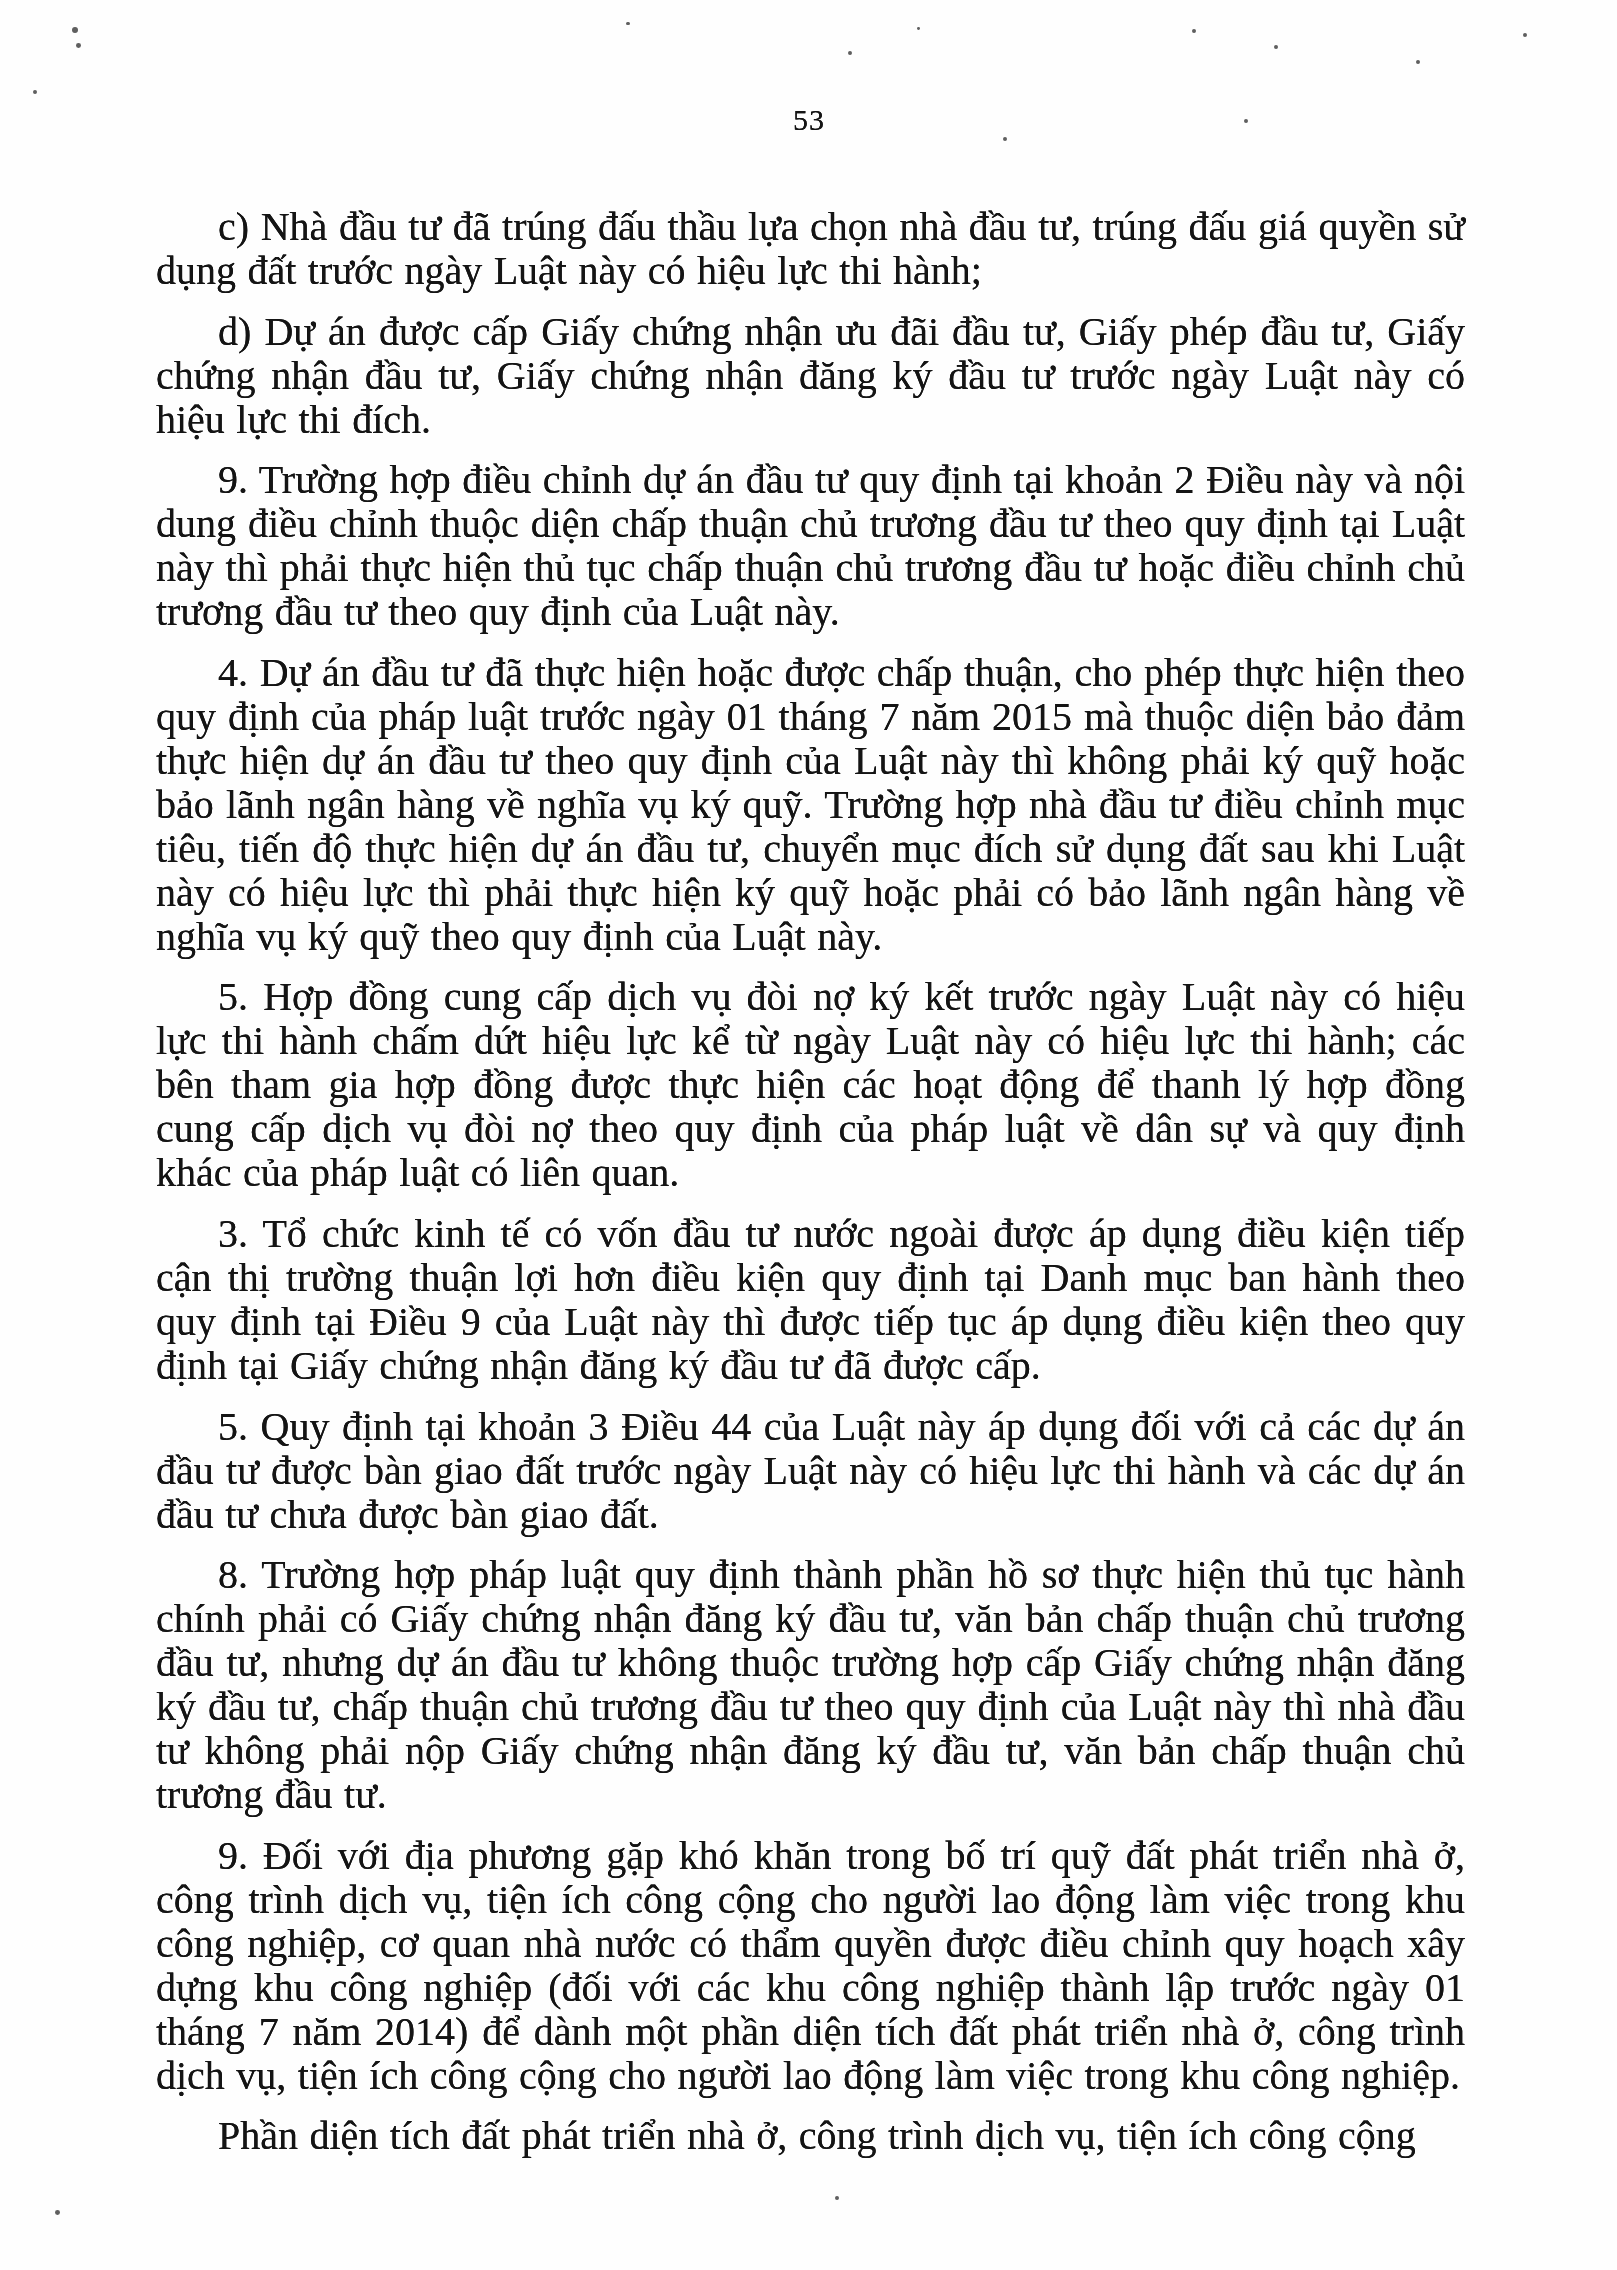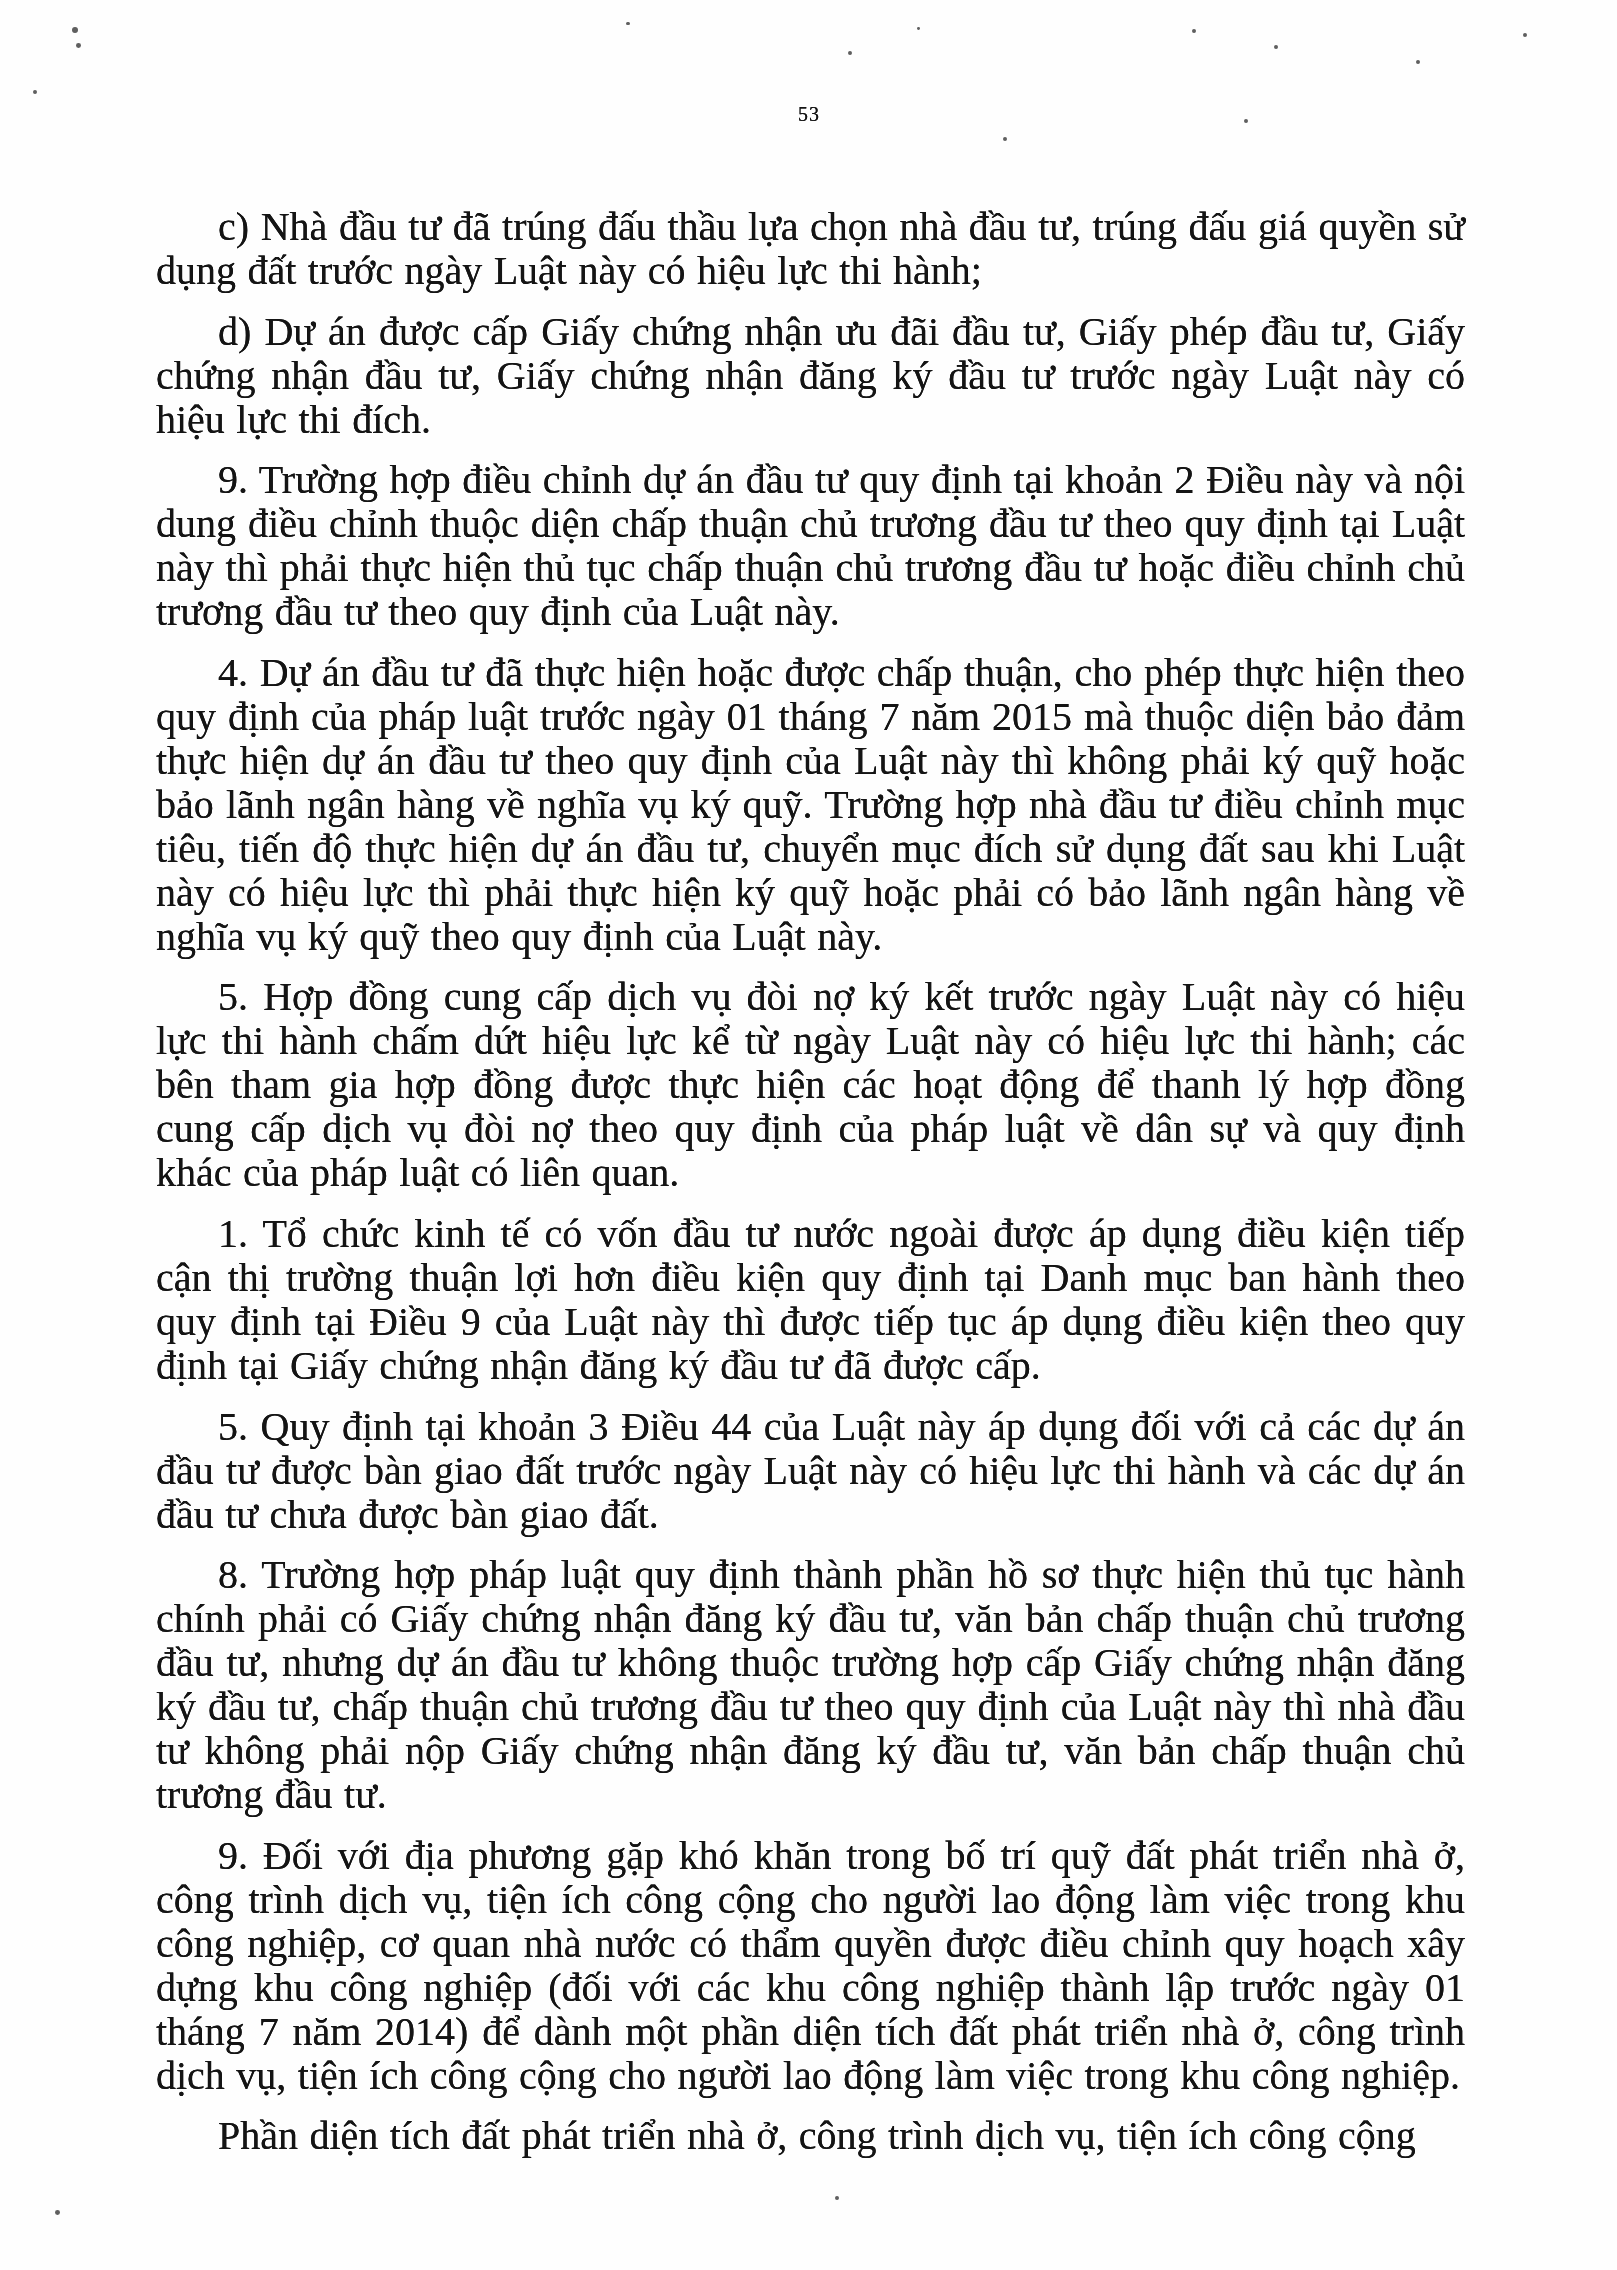--- a/index.html
+++ b/index.html
@@ -15,21 +15,21 @@
     overflow: hidden;
     font-family: "Liberation Serif", "DejaVu Serif", serif;
     color: #141414;
   }
   .page-number {
     position: absolute;
     top: 103px;
     left: 0;
     width: 100%;
     text-align: center;
-    font-size: 20px;
+    font-size: 30px;
     letter-spacing: 1px;
     text-shadow: 0 0 0.6px currentColor;
   }
   .text-block {
     position: absolute;
     top: 205px;
     left: 156px;
     width: 1309px;
     font-size: 40px;
     line-height: 44px;
@@ -54,21 +54,21 @@
 <div class="sheet">
 
   <div class="page-number">53</div>
 
   <div class="text-block">
     <p class="para">c) Nhà đầu tư đã trúng đấu thầu lựa chọn nhà đầu tư, trúng đấu giá quyền sử dụng đất trước ngày Luật này có hiệu lực thi hành;</p>
     <p class="para">d) Dự án được cấp Giấy chứng nhận ưu đãi đầu tư, Giấy phép đầu tư, Giấy chứng nhận đầu tư, Giấy chứng nhận đăng ký đầu tư trước ngày Luật này có hiệu lực thi đích.</p>
     <p class="para">9. Trường hợp điều chỉnh dự án đầu tư quy định tại khoản 2 Điều này và nội dung điều chỉnh thuộc diện chấp thuận chủ trương đầu tư theo quy định tại Luật này thì phải thực hiện thủ tục chấp thuận chủ trương đầu tư hoặc điều chỉnh chủ trương đầu tư theo quy định của Luật này.</p>
     <p class="para">4. Dự án đầu tư đã thực hiện hoặc được chấp thuận, cho phép thực hiện theo quy định của pháp luật trước ngày 01 tháng 7 năm 2015 mà thuộc diện bảo đảm thực hiện dự án đầu tư theo quy định của Luật này thì không phải ký quỹ hoặc bảo lãnh ngân hàng về nghĩa vụ ký quỹ. Trường hợp nhà đầu tư điều chỉnh mục tiêu, tiến độ thực hiện dự án đầu tư, chuyển mục đích sử dụng đất sau khi Luật này có hiệu lực thì phải thực hiện ký quỹ hoặc phải có bảo lãnh ngân hàng về nghĩa vụ ký quỹ theo quy định của Luật này.</p>
     <p class="para">5. Hợp đồng cung cấp dịch vụ đòi nợ ký kết trước ngày Luật này có hiệu lực thi hành chấm dứt hiệu lực kể từ ngày Luật này có hiệu lực thi hành; các bên tham gia hợp đồng được thực hiện các hoạt động để thanh lý hợp đồng cung cấp dịch vụ đòi nợ theo quy định của pháp luật về dân sự và quy định khác của pháp luật có liên quan.</p>
-    <p class="para">1. Tổ chức kinh tế có vốn đầu tư nước ngoài được áp dụng điều kiện tiếp cận thị trường thuận lợi hơn điều kiện quy định tại Danh mục ban hành theo quy định tại Điều 9 của Luật này thì được tiếp tục áp dụng điều kiện theo quy định tại Giấy chứng nhận đăng ký đầu tư đã được cấp.</p>
+    <p class="para">3. Tổ chức kinh tế có vốn đầu tư nước ngoài được áp dụng điều kiện tiếp cận thị trường thuận lợi hơn điều kiện quy định tại Danh mục ban hành theo quy định tại Điều 9 của Luật này thì được tiếp tục áp dụng điều kiện theo quy định tại Giấy chứng nhận đăng ký đầu tư đã được cấp.</p>
     <p class="para">5. Quy định tại khoản 3 Điều 44 của Luật này áp dụng đối với cả các dự án đầu tư được bàn giao đất trước ngày Luật này có hiệu lực thi hành và các dự án đầu tư chưa được bàn giao đất.</p>
     <p class="para">8. Trường hợp pháp luật quy định thành phần hồ sơ thực hiện thủ tục hành chính phải có Giấy chứng nhận đăng ký đầu tư, văn bản chấp thuận chủ trương đầu tư, nhưng dự án đầu tư không thuộc trường hợp cấp Giấy chứng nhận đăng ký đầu tư, chấp thuận chủ trương đầu tư theo quy định của Luật này thì nhà đầu tư không phải nộp Giấy chứng nhận đăng ký đầu tư, văn bản chấp thuận chủ trương đầu tư.</p>
     <p class="para">9. Đối với địa phương gặp khó khăn trong bố trí quỹ đất phát triển nhà ở, công trình dịch vụ, tiện ích công cộng cho người lao động làm việc trong khu công nghiệp, cơ quan nhà nước có thẩm quyền được điều chỉnh quy hoạch xây dựng khu công nghiệp (đối với các khu công nghiệp thành lập trước ngày 01 tháng 7 năm 2014) để dành một phần diện tích đất phát triển nhà ở, công trình dịch vụ, tiện ích công cộng cho người lao động làm việc trong khu công nghiệp.</p>
     <p class="para">Phần diện tích đất phát triển nhà ở, công trình dịch vụ, tiện ích công cộng</p>
   </div>
 
   <div class="speck" style="left:72px;  top:27px;   width:5.9px; height:5.9px;"></div>
   <div class="speck" style="left:76px;  top:43px;   width:4.9px; height:4.9px;"></div>
   <div class="speck" style="left:33px;  top:90px;   width:3.9px; height:3.9px;"></div>
   <div class="speck" style="left:626px; top:21.5px;   width:3.9px; height:3.9px;"></div>

